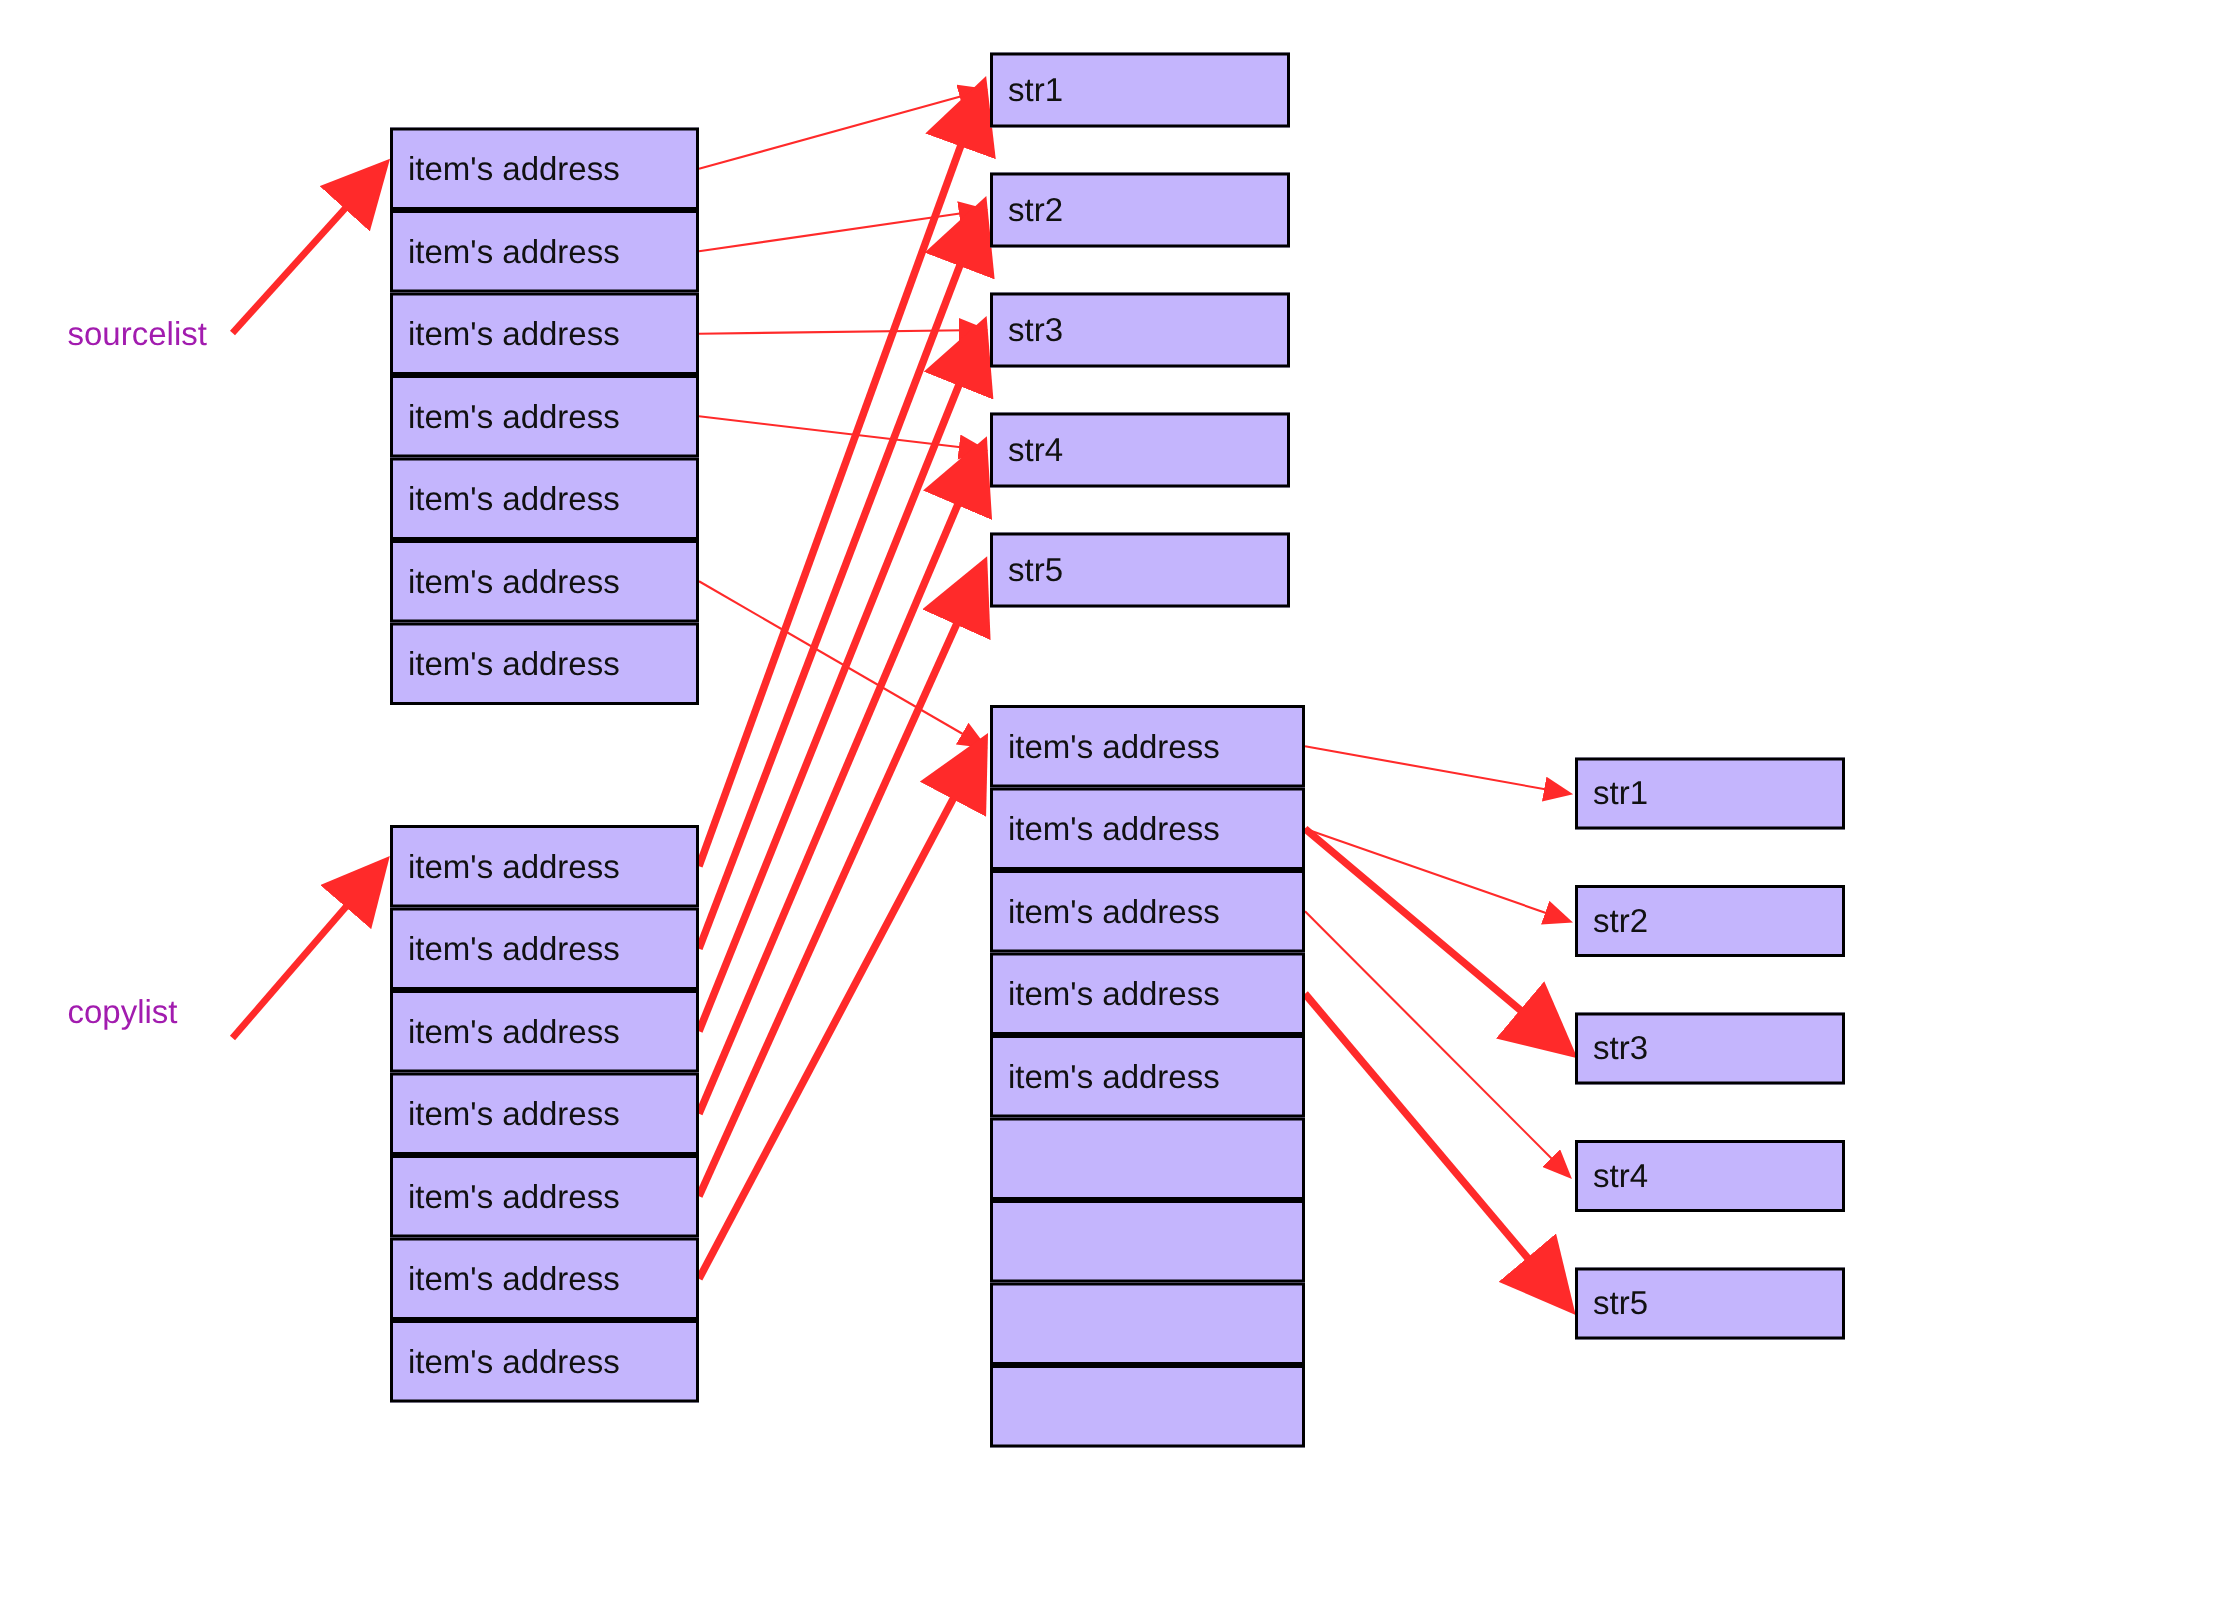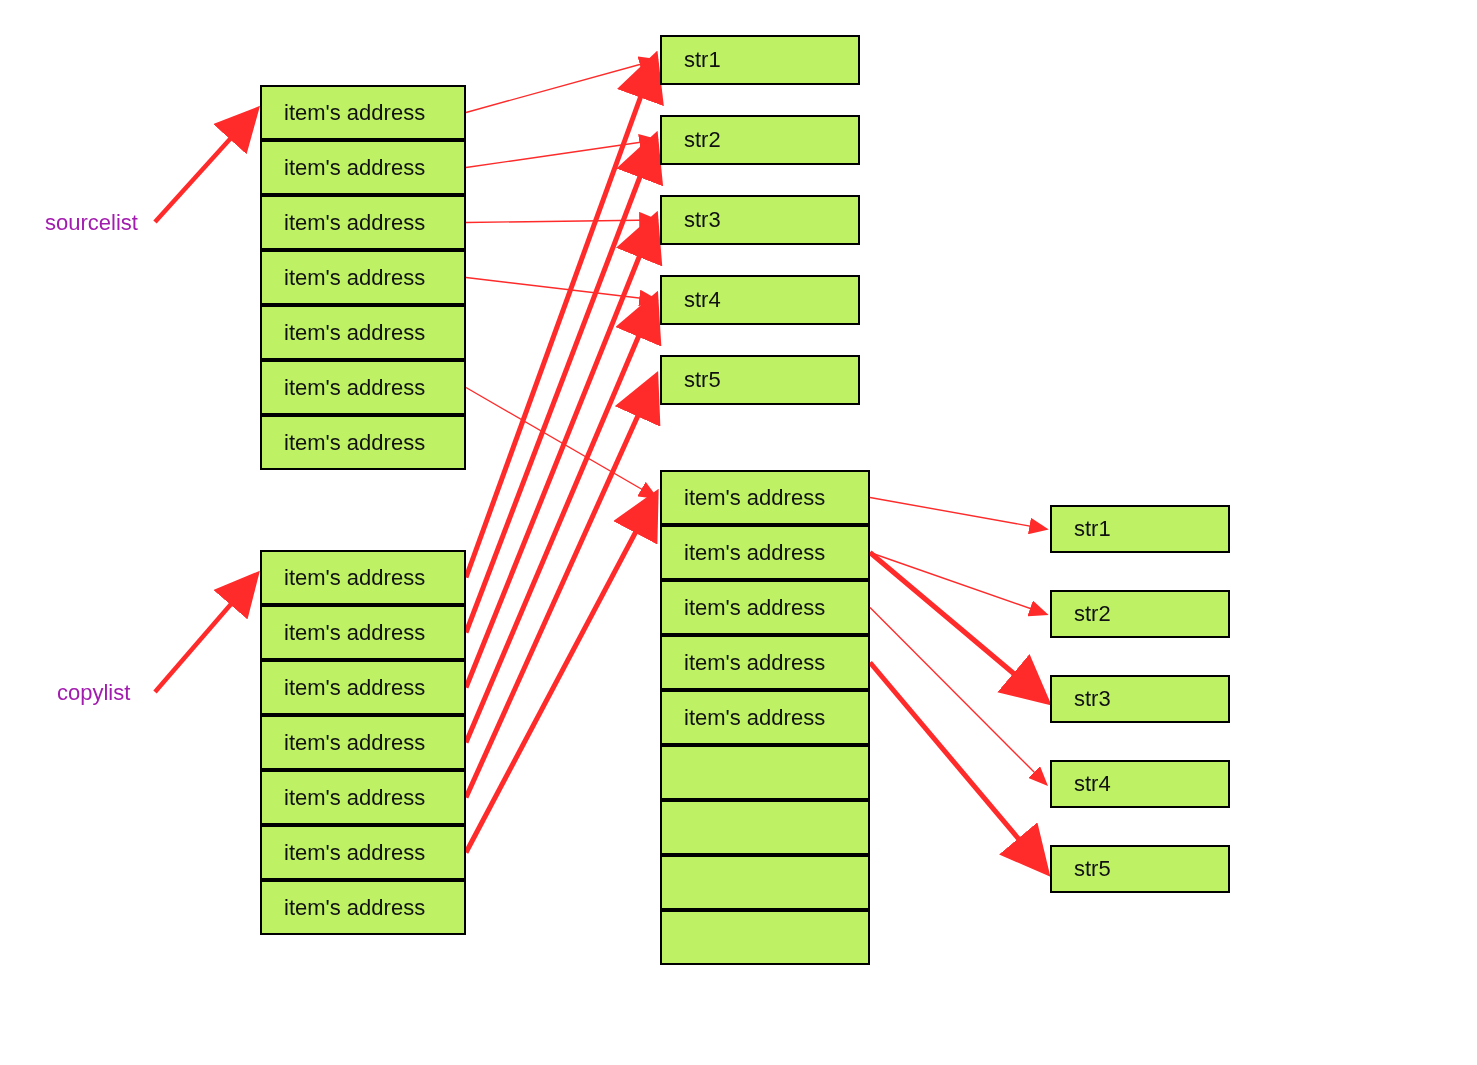--- a/index.html
+++ b/index.html
@@ -1,19 +1,19 @@
 <!DOCTYPE html>
 <html><head>
 <meta charset="utf-8">
 <style>
   html,body{margin:0;padding:0;background:#fff;font-family:Arial,Helvetica,sans-serif}
   .stage{position:relative;width:1477px;height:1065px}
   svg.arrows{position:absolute;left:0;top:0;width:1477px;height:1065px;pointer-events:none}
   .label{position:absolute;color:#a21caf;font-size:22px}
-  .cell{position:absolute;border:2.5px solid #000;box-sizing:border-box;font-size:22px;color:#111;padding-left:22px;display:flex;align-items:center;background:#bef264}
+  .cell{position:absolute;border:2.5px solid #000;box-sizing:border-box;font-size:22px;color:#111;padding-left:10px;display:flex;align-items:center;background:#c4b5fd}
 </style>
 </head>
 <body>
 
 <div class="stage" id="stage">
   <svg class="arrows" id="svg">
     <defs>
       <marker id="ah-thin" markerWidth="14" markerHeight="12" refX="12" refY="6" orient="auto">
         <path d="M0,0 L14,6 L0,12 Z" fill="#ff2a2a"></path>
       </marker>
@@ -67,14 +67,14 @@
     <div class="cell" style="left: 660px; top: 745px; width: 210px; height: 55px;"></div>
     <div class="cell" style="left: 660px; top: 800px; width: 210px; height: 55px;"></div>
     <div class="cell" style="left: 660px; top: 855px; width: 210px; height: 55px;"></div>
     <div class="cell" style="left: 660px; top: 910px; width: 210px; height: 55px;"></div>
     <div class="cell" style="left: 1050px; top: 505px; width: 180px; height: 48px;">str1</div>
     <div class="cell" style="left: 1050px; top: 590px; width: 180px; height: 48px;">str2</div>
     <div class="cell" style="left: 1050px; top: 675px; width: 180px; height: 48px;">str3</div>
     <div class="cell" style="left: 1050px; top: 760px; width: 180px; height: 48px;">str4</div>
     <div class="cell" style="left: 1050px; top: 845px; width: 180px; height: 48px;">str5</div>
     <div class="label" style="left: 45px; top: 210px;">sourcelist</div>
-    <div class="label" style="left: 45px; top: 680px; margin-left: 12px;">copylist</div>
+    <div class="label" style="left: 45px; top: 662px;">copylist</div>
   </div>
 
 </body></html>

